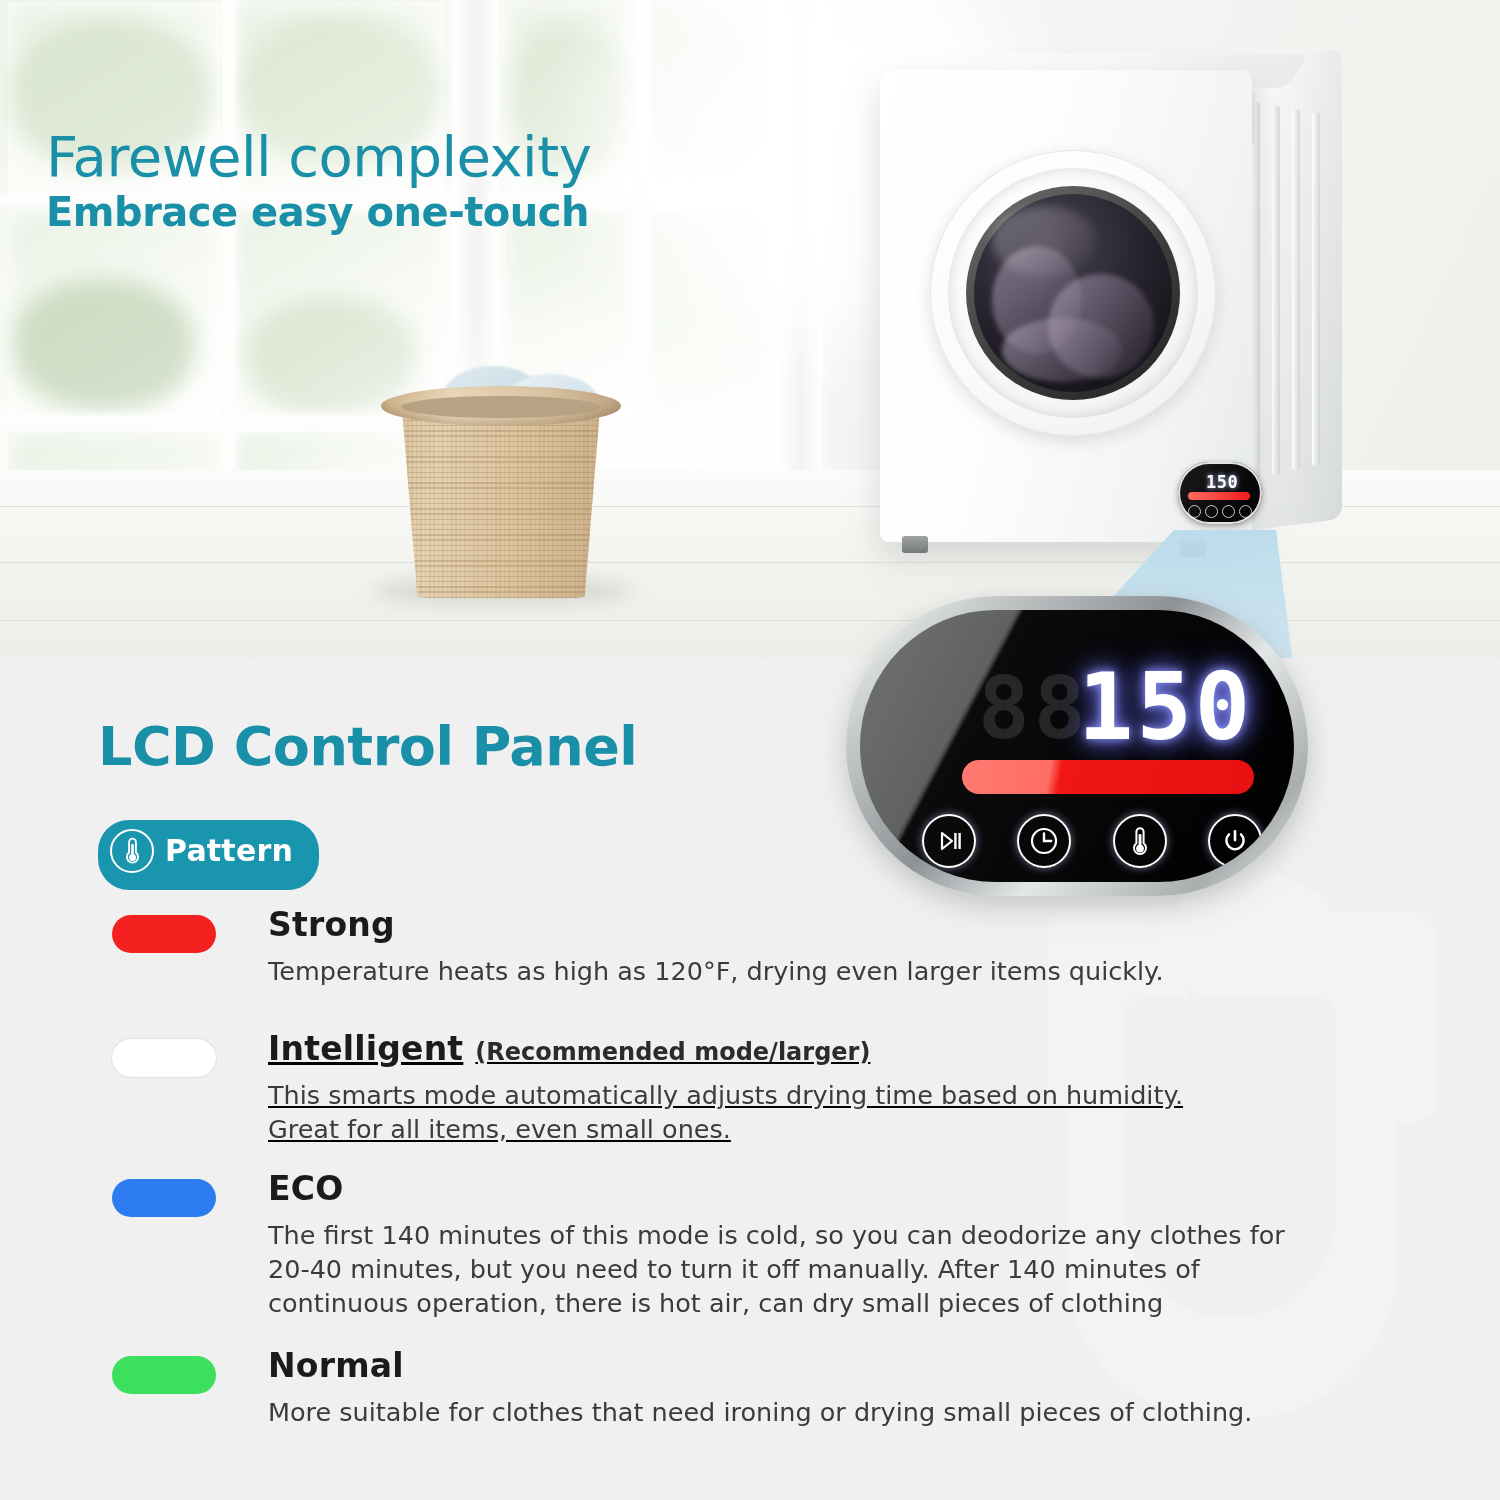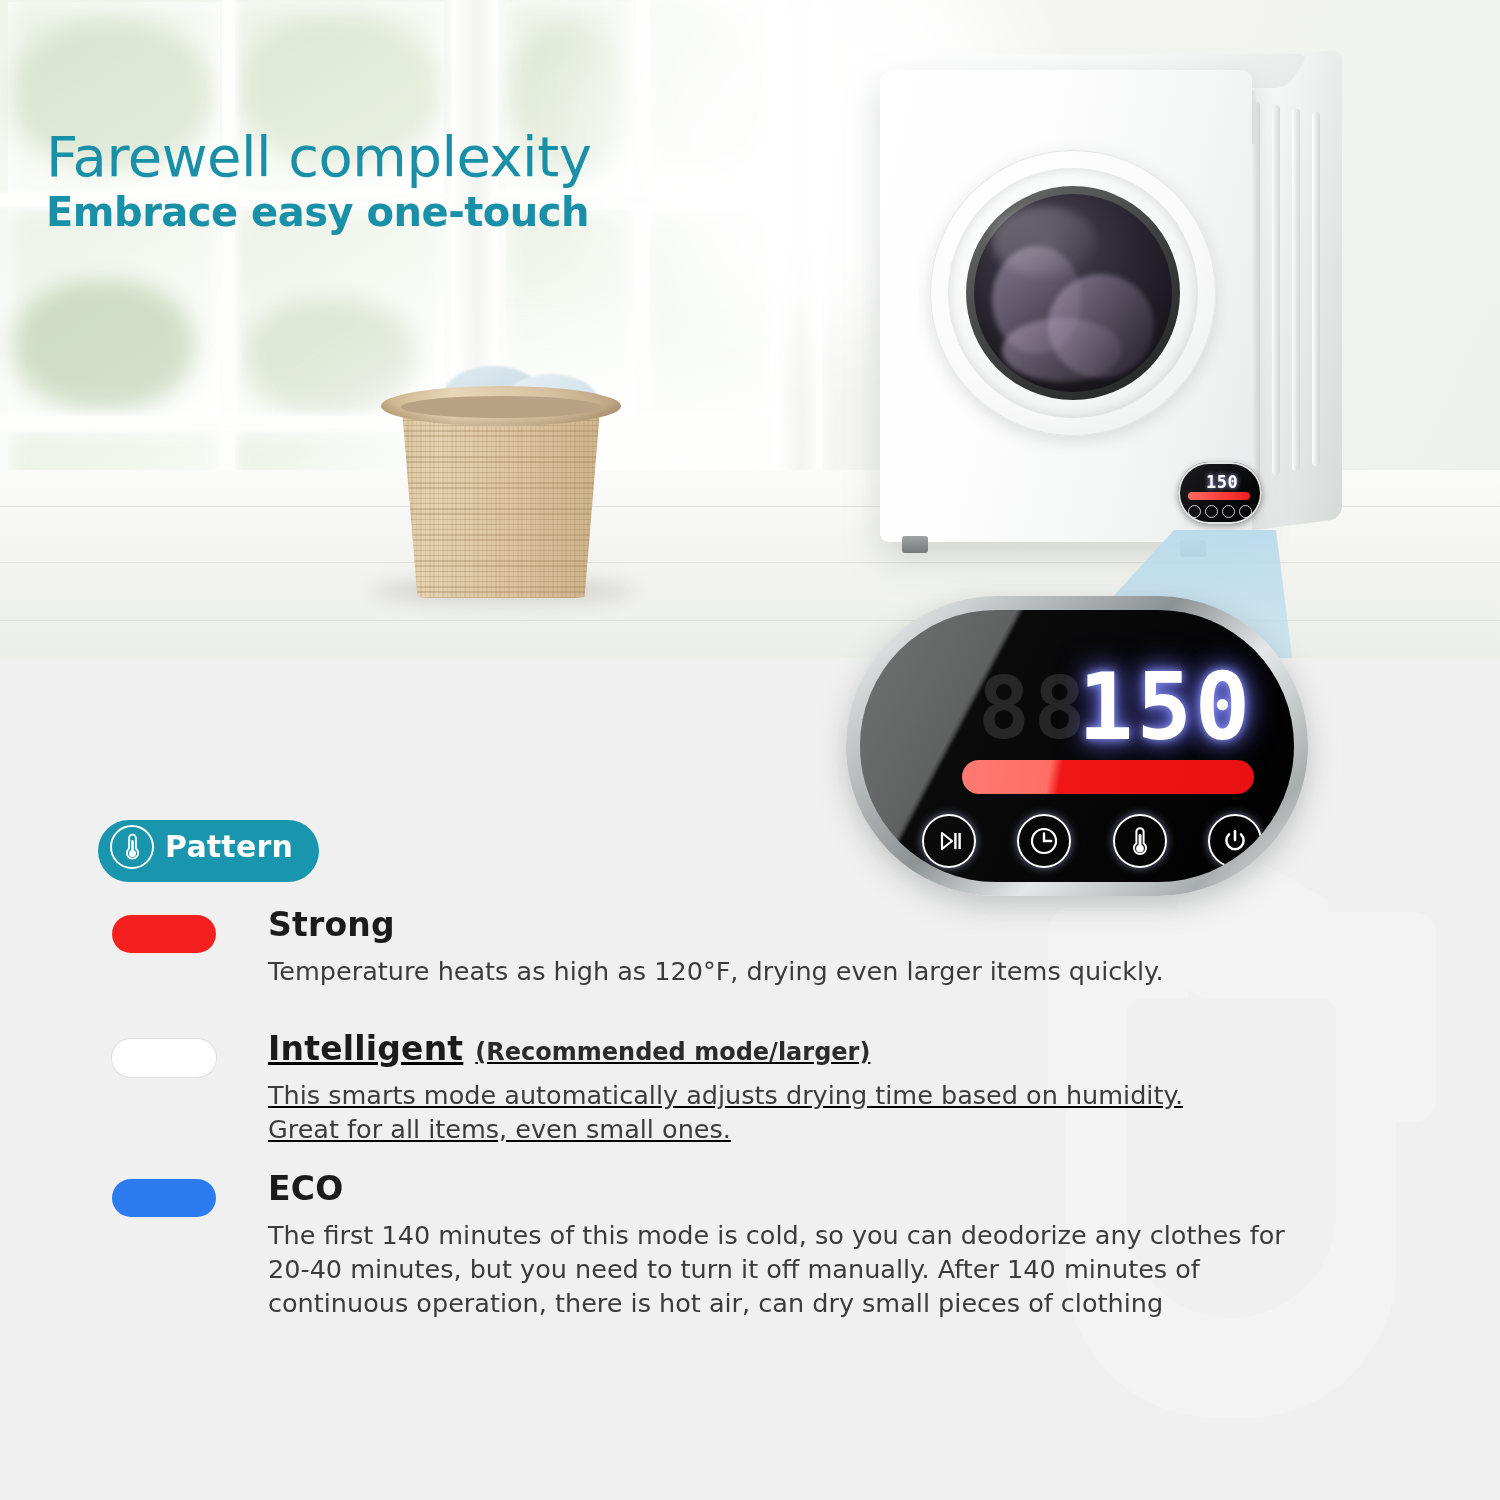--- a/index.html
+++ b/index.html
@@ -105,21 +105,21 @@
   
   .wm{position:absolute;right:52px;top:190px;width:420px;height:600px;opacity:.55;}
   .wm-shape{position:absolute;background:#f6f6f6;}
   .wm-hex{width:150px;height:168px;clip-path:polygon(50% 0%,100% 25%,100% 75%,50% 100%,0% 75%,0% 25%);}
   .wm-u{width:330px;height:420px;border-radius:26px 26px 150px 150px;background:#f6f6f6;}
   .wm-u-in{position:absolute;left:60px;top:0;width:210px;height:320px;border-radius:16px 16px 110px 110px;background:#f0f0f0;}
 
   .sec-title{position:absolute;left:98px;top:715px;font-size:54px;color:#1a8fa8;
     font-family:"DejaVu Sans", sans-serif;font-weight:700;letter-spacing:-.5px;}
 
-  .pattern-badge{position:absolute;left:98px;top:820px;height:62px;border-radius:31px;
+  .pattern-badge{position:absolute;left:98px;top:820px;height:70px;border-radius:31px;
     background:#1a95ae;display:flex;align-items:center;padding:0 26px 9px 12px;box-sizing:border-box;}
   .pb-icon{width:40px;height:40px;border-radius:50%;border:2.6px solid #fff;
     display:flex;align-items:center;justify-content:center;margin-right:11px;flex:0 0 auto;}
   .pb-label{color:#ffffff;font-size:30px;font-weight:700;letter-spacing:.2px;}
 
   .modes{position:absolute;left:98px;top:905px;width:1330px;}
   .mode{position:relative;margin-bottom:14px;}
   .pill{position:absolute;left:14px;top:10px;width:104px;height:38px;border-radius:19px;}
   .pill.white{box-shadow:0 0 0 1px rgba(210,212,210,.55);}
   .mode-head{margin-left:170px;display:flex;align-items:baseline;gap:12px;}
@@ -250,20 +250,21 @@
       <div class="wm-shape wm-hex" style="left:150px;top:10px;"></div>
       <div class="wm-shape wm-hex" style="left:80px;top:330px;width:110px;height:124px;"></div>
       <div class="wm-shape" style="left:20px;top:60px;width:140px;height:200px;border-radius:22px;"></div>
       <div class="wm-shape" style="left:268px;top:64px;width:140px;height:210px;border-radius:22px;"></div>
       <div style="position:absolute;left:38px;top:150px;">
         <div class="wm-u"></div>
         <div class="wm-u-in"></div>
       </div>
     </div>
 
+    <div class="sec-title" style="position: absolute; left: 98px; top: 57px; color: rgb(26, 143, 168);">LCD Control Panel</div>
 
     <div class="pattern-badge" style="position: absolute; left: 98px; top: 162px; background: rgb(26, 149, 174);">
       <span class="pb-icon">
         <svg width="17" height="27" viewBox="0 0 17 27" aria-hidden="true">
           <path d="M8.5 1.6c-1.9 0-3.4 1.5-3.4 3.4v10.6a5.6 5.6 0 1 0 6.8 0V5c0-1.9-1.5-3.4-3.4-3.4z" fill="none" stroke="#ffffff" stroke-width="1.9"></path>
           <circle cx="8.5" cy="20.4" r="3.5" fill="#ffffff"></circle>
           <rect x="7.2" y="7" width="2.6" height="11" rx="1.3" fill="#ffffff"></rect>
         </svg>
       </span>
       <span class="pb-label">Pattern</span>
@@ -294,20 +295,28 @@
         <div class="pill" id="pill2" style="background: rgb(44, 123, 240);"></div>
         <div class="mode-head">
           <span class="mode-name">ECO</span>
           <span class="mode-note"></span>
         </div>
         <div class="mode-desc">The first 140 minutes of this mode is cold, so you can deodorize any clothes for
 20-40 minutes, but you need to turn it off manually. After 140 minutes of
 continuous operation, there is hot air, can dry small pieces of clothing</div>
       </div>
 
+      <div class="mode" style="margin-top:26px;">
+        <div class="pill" id="pill3" style="background: rgb(60, 224, 92);"></div>
+        <div class="mode-head">
+          <span class="mode-name">Normal</span>
+          <span class="mode-note"></span>
+        </div>
+        <div class="mode-desc">More suitable for clothes that need ironing or drying small pieces of clothing.</div>
+      </div>
 
     </div>
   </div>
 
   <div class="lcd">
     <div class="lcd-bezel"></div>
     <div class="lcd-glass">
       <div class="seg-ghost">88</div>
       <div class="seg-main">150</div>
       <div class="lcd-bar"></div>

